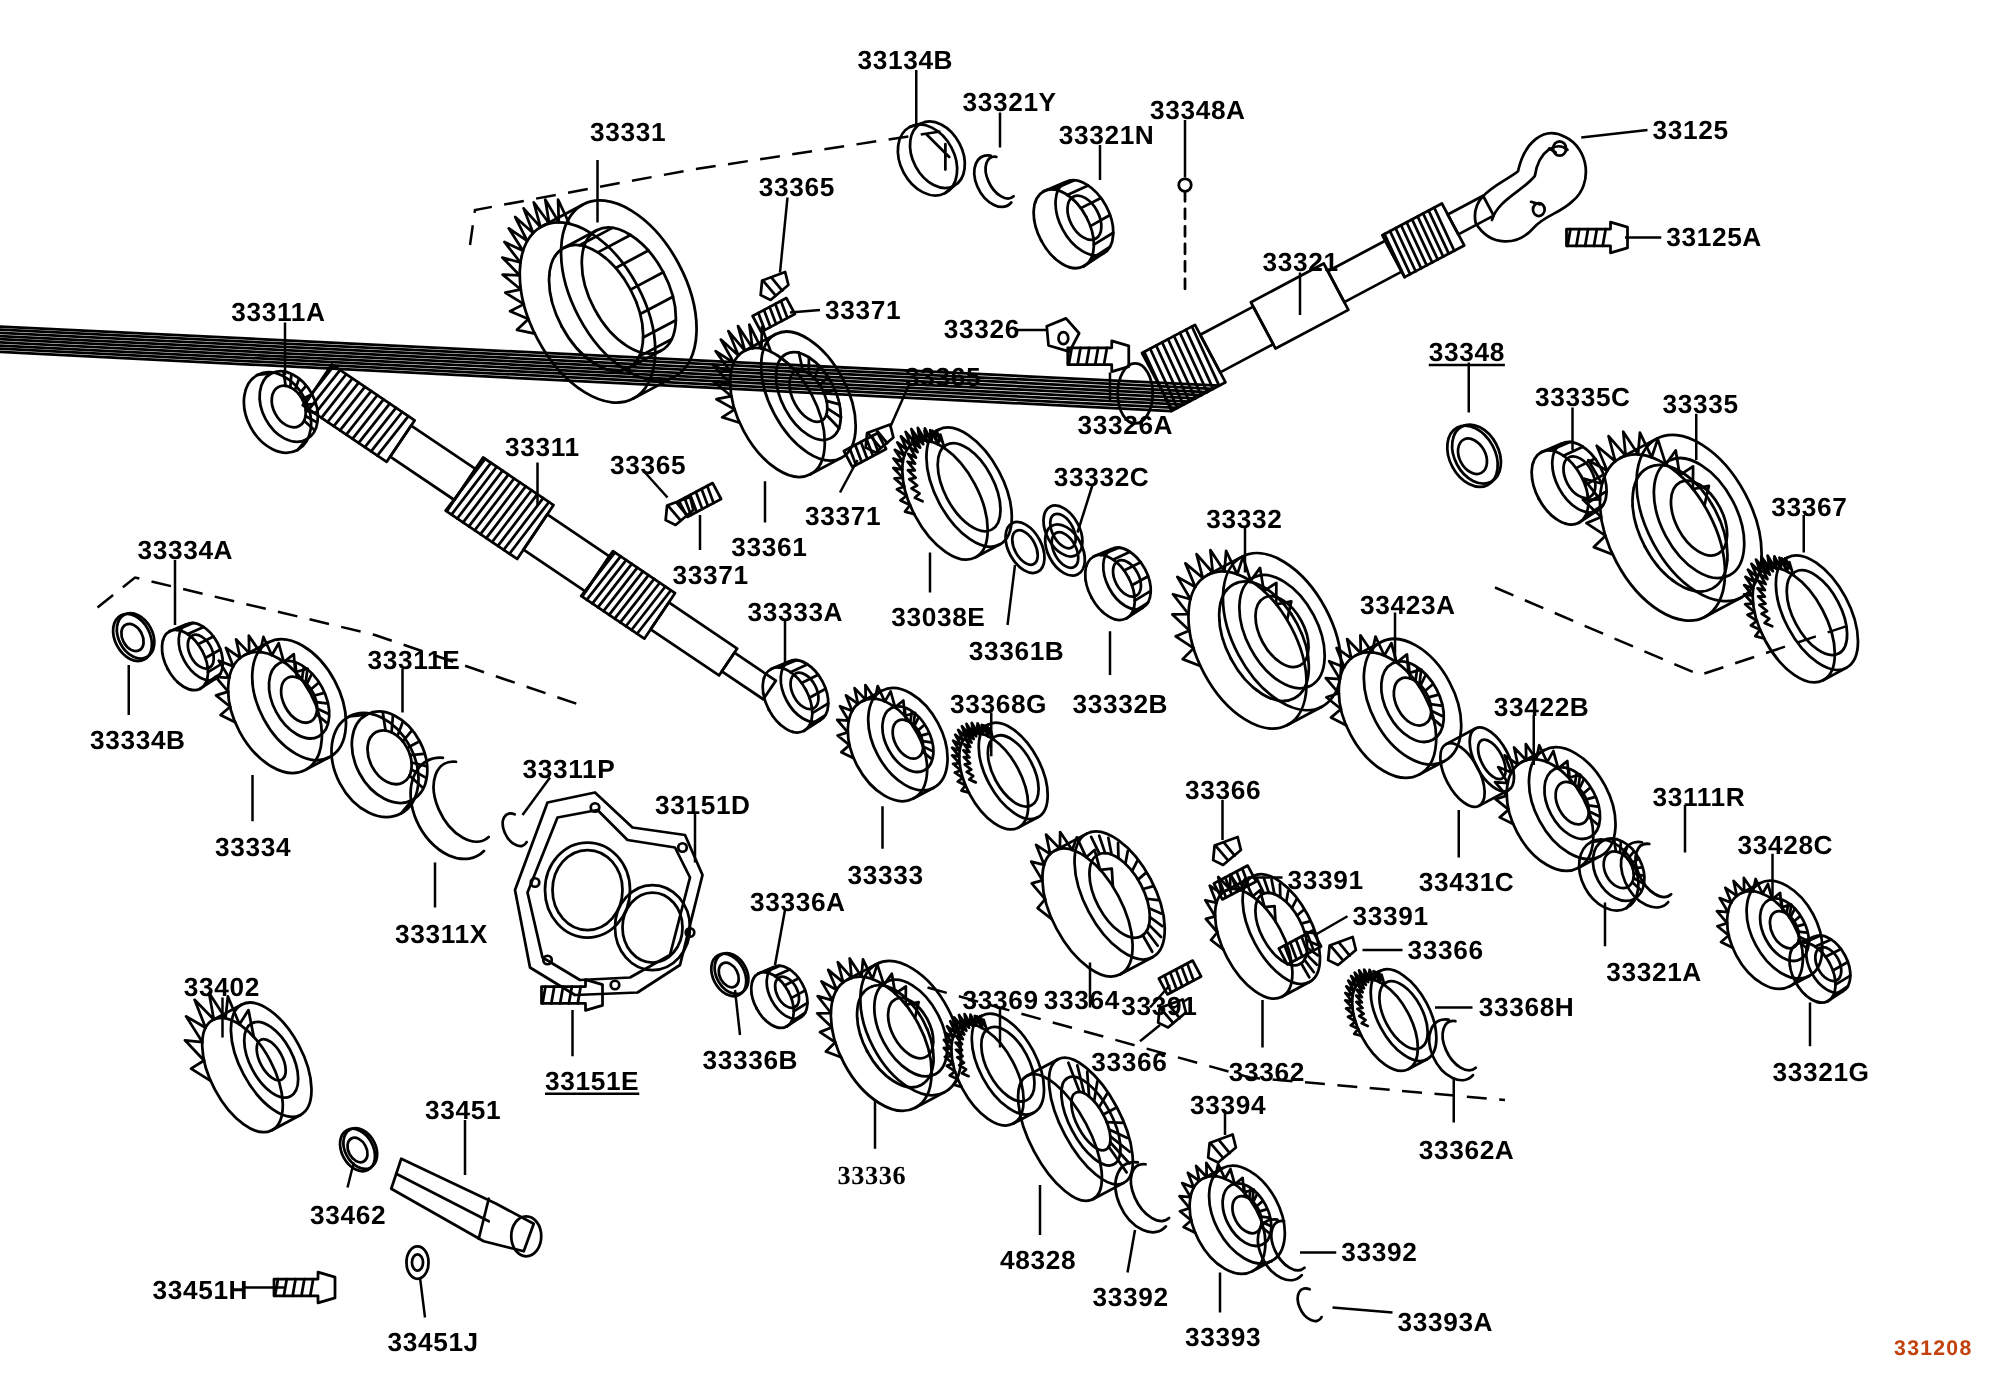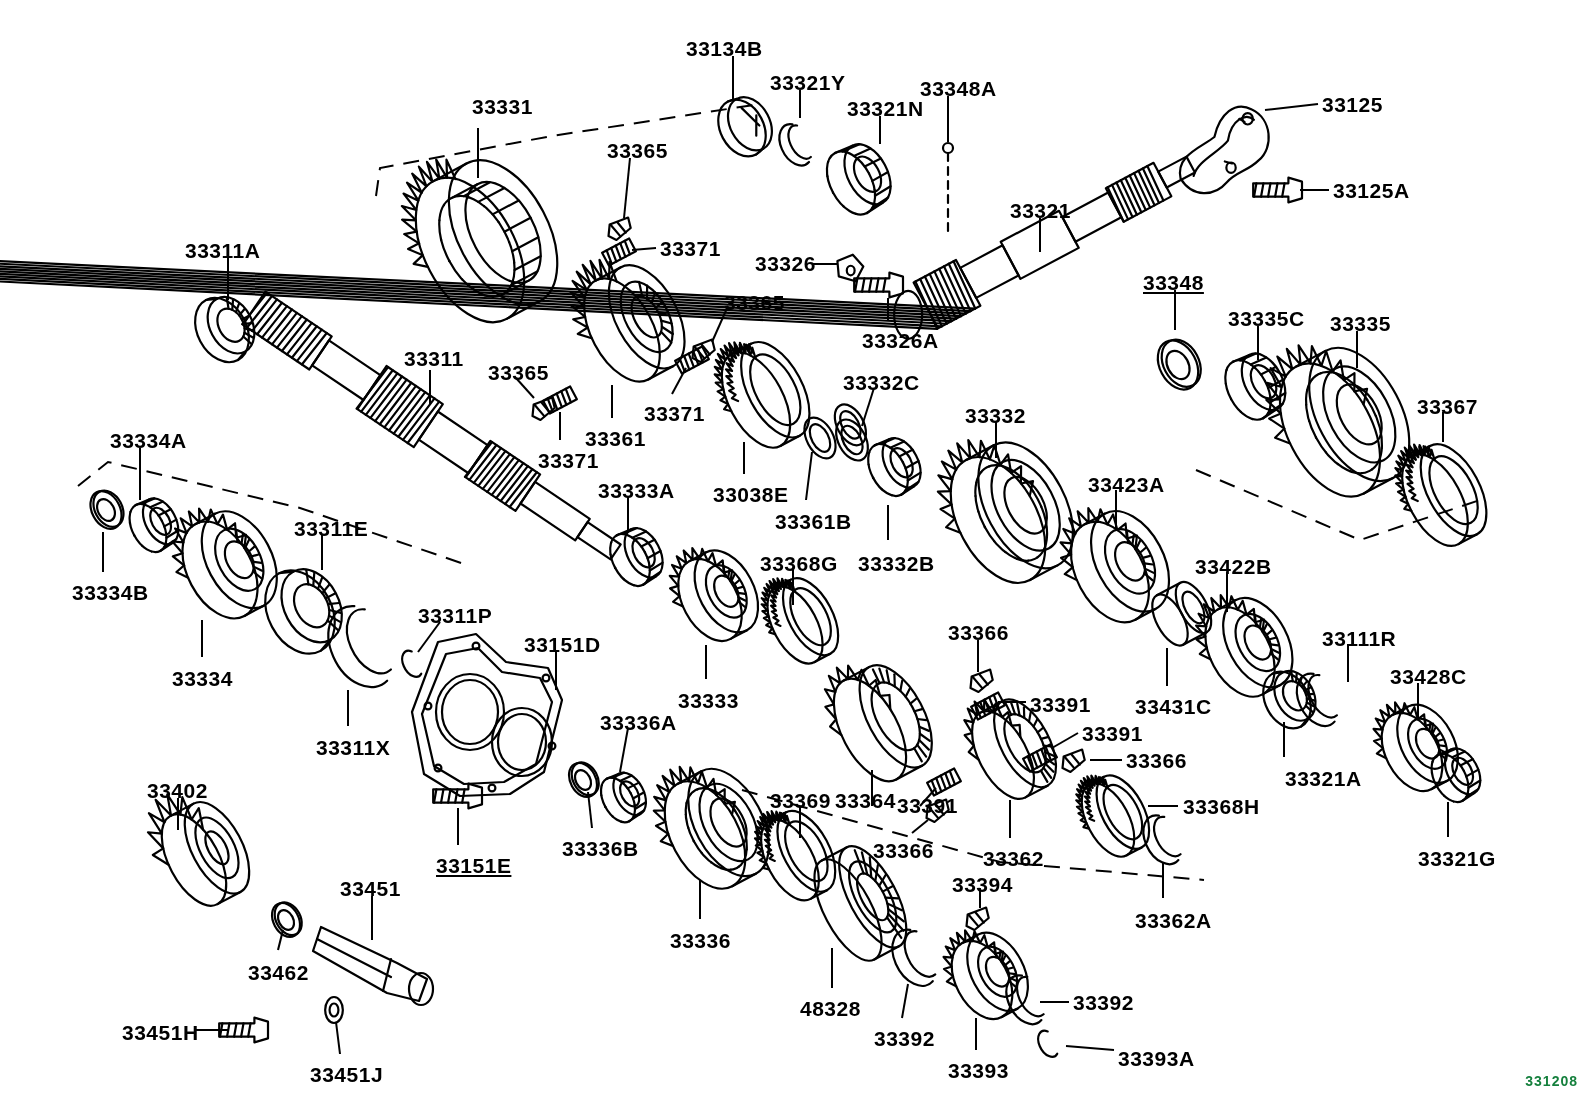--- a/index.html
+++ b/index.html
@@ -18,21 +18,21 @@
     font-size:21px;
     font-weight:bold;
     letter-spacing:0.5px;
     color:#000;
     white-space:nowrap;
     line-height:1;
   }
   #sheet-id{
     position:absolute;right:14px;bottom:10px;
     font-family:"Liberation Sans", sans-serif;
-    font-size:14px;font-weight:bold;color:#15803d;letter-spacing:1px;text-align:right;
+    font-size:17px;font-weight:bold;color:#c2410c;letter-spacing:1px;text-align:right;
   }
 </style>
 </head>
 <body>
 
 <div id="sheet">
 
   <svg id="art" viewBox="0 0 1592 1099">
       <polyline points="376,196 380,168 552,136 760,104" fill="none" stroke="#000000" stroke-width="2" stroke-dasharray="16 10"></polyline>
       <polyline points="1196,470 1360,540 1480,500" fill="none" stroke="#000000" stroke-width="2" stroke-dasharray="16 10"></polyline>
@@ -1097,21 +1097,21 @@
       <div class="lbl" style="left: 294px; top: 518px;">33311E</div>
       <div class="lbl" style="left: 316px; top: 737px;">33311X</div>
       <div class="lbl" style="left: 418px; top: 605px;">33311P</div>
       <div class="lbl" style="left: 524px; top: 634px;">33151D</div>
       <div class="lbl" style="left: 436px; top: 855px; text-decoration: underline;">33151E</div>
       <div class="lbl" style="left: 598px; top: 480px;">33333A</div>
       <div class="lbl" style="left: 678px; top: 690px;">33333</div>
       <div class="lbl" style="left: 760px; top: 553px;">33368G</div>
       <div class="lbl" style="left: 600px; top: 712px;">33336A</div>
       <div class="lbl" style="left: 562px; top: 838px;">33336B</div>
-      <div class="lbl" style="left: 670px; top: 930px;">33336</div>
+      <div class="lbl" style="left: 670px; top: 930px; font-family: Liberation Serif, serif;">33336</div>
       <div class="lbl" style="left: 770px; top: 790px;">33369</div>
       <div class="lbl" style="left: 835px; top: 790px;">33364</div>
       <div class="lbl" style="left: 800px; top: 998px;">48328</div>
       <div class="lbl" style="left: 948px; top: 622px;">33366</div>
       <div class="lbl" style="left: 1030px; top: 694px;">33391</div>
       <div class="lbl" style="left: 1082px; top: 723px;">33391</div>
       <div class="lbl" style="left: 1126px; top: 750px;">33366</div>
       <div class="lbl" style="left: 897px; top: 795px;">33391</div>
       <div class="lbl" style="left: 873px; top: 840px;">33366</div>
       <div class="lbl" style="left: 983px; top: 848px;">33362</div>

